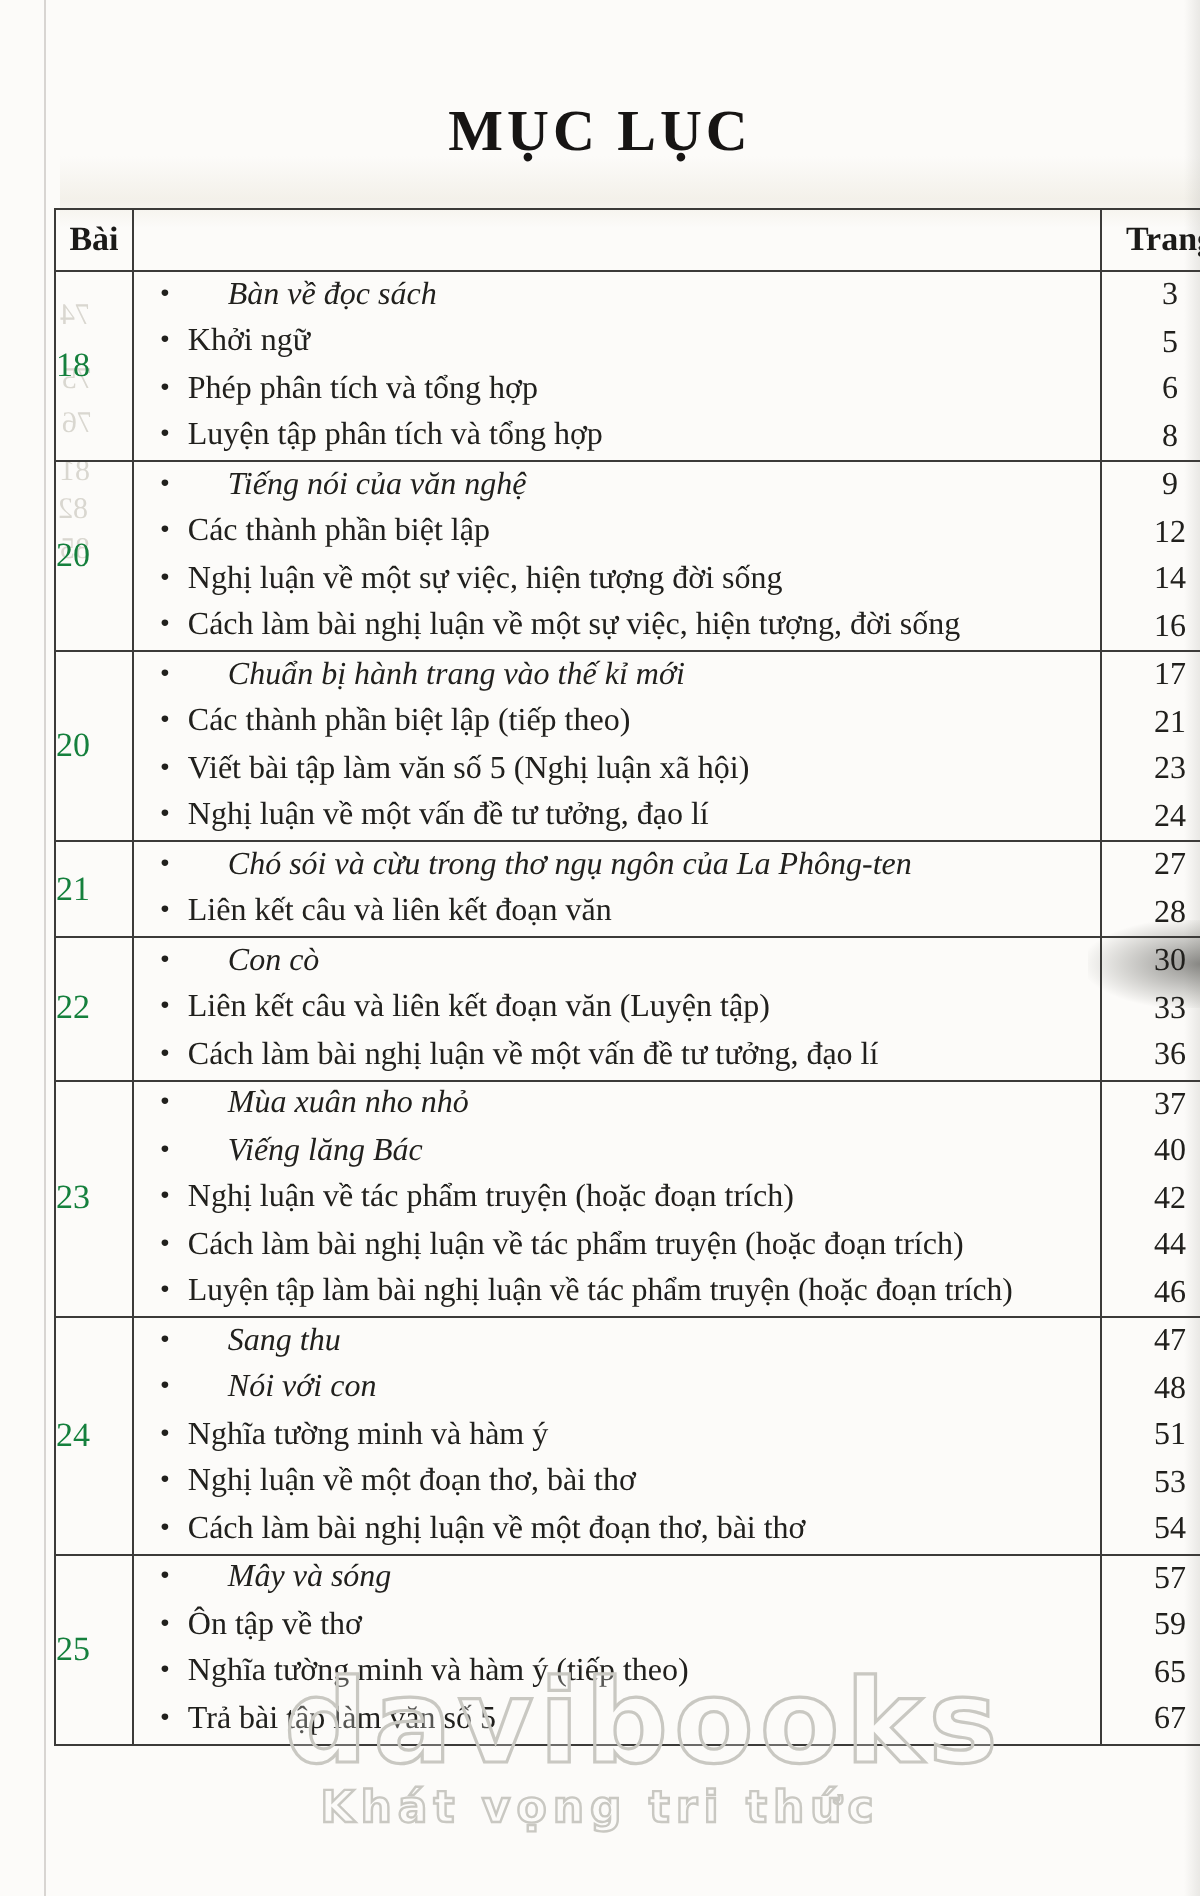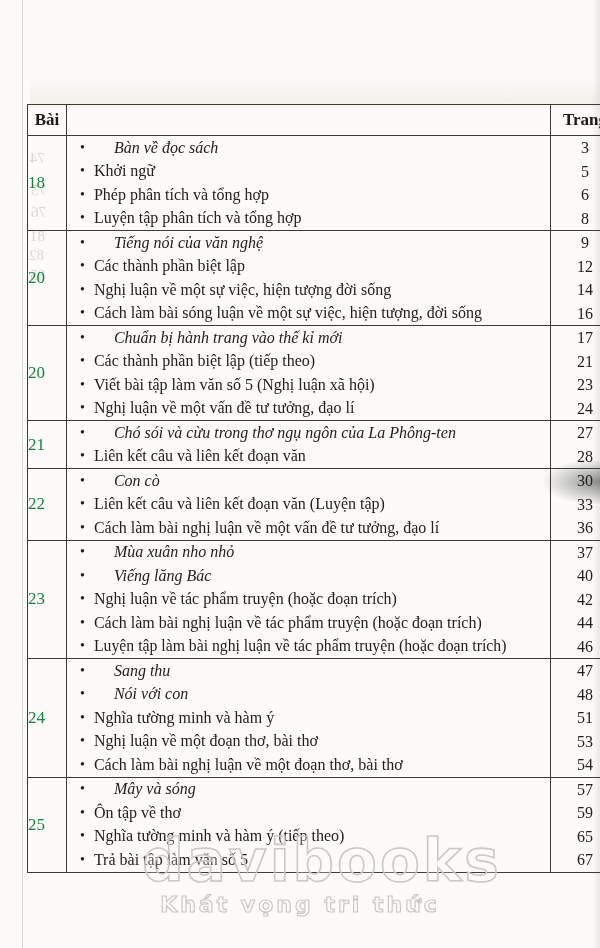--- a/index.html
+++ b/index.html
@@ -80,20 +80,21 @@
   <div class="smudge"></div>
   <div id="ghosts">
       <span class="ghost-num" style="left: 30px; top: 150px;">74</span>
       <span class="ghost-num" style="left: 31px; top: 182px;">75</span>
       <span class="ghost-num" style="left: 31px; top: 204px;">76</span>
       <span class="ghost-num" style="left: 30px; top: 228px;">81</span>
       <span class="ghost-num" style="left: 29px; top: 247px;">82</span>
       <span class="ghost-num" style="left: 30px; top: 267px;">85</span>
     </div>
 
+  <h1 class="title">MỤC LỤC</h1>
 
   <table class="toc">
     <colgroup>
         <col class="c-bai">
         <col>
         <col class="c-trang">
       </colgroup>
     <thead>
       <tr>
         <th>Bài</th>
@@ -139,21 +140,21 @@
             <div class="line">
               <span class="bullet">•</span>
               <span class="t">Các thành phần biệt lập</span>
             </div>
             <div class="line">
               <span class="bullet">•</span>
               <span class="t">Nghị luận về một sự việc, hiện tượng đời sống</span>
             </div>
             <div class="line">
               <span class="bullet">•</span>
-              <span class="t">Cách làm bài sóng luận về một sự việc, hiện tượng, đời sống</span>
+              <span class="t">Cách làm bài nghị luận về một sự việc, hiện tượng, đời sống</span>
             </div>
           </td>
           <td>
             <div class="pline">9</div>
             <div class="pline">12</div>
             <div class="pline">14</div>
             <div class="pline">16</div>
           </td>
         </tr>
         <tr>

